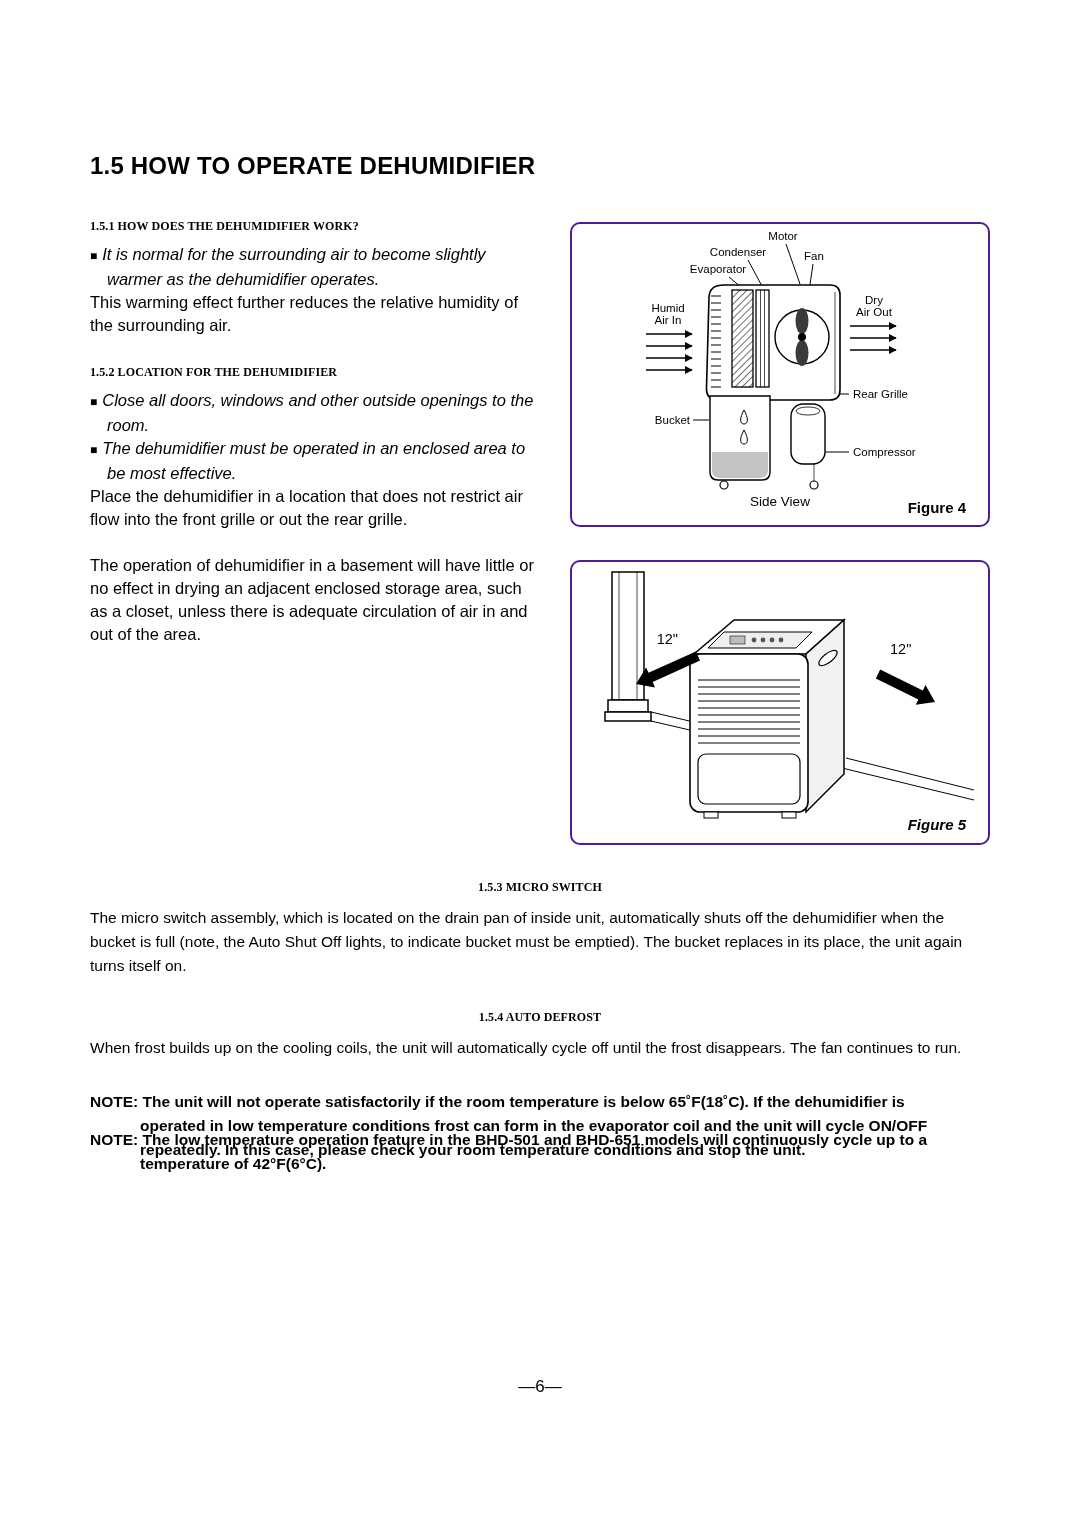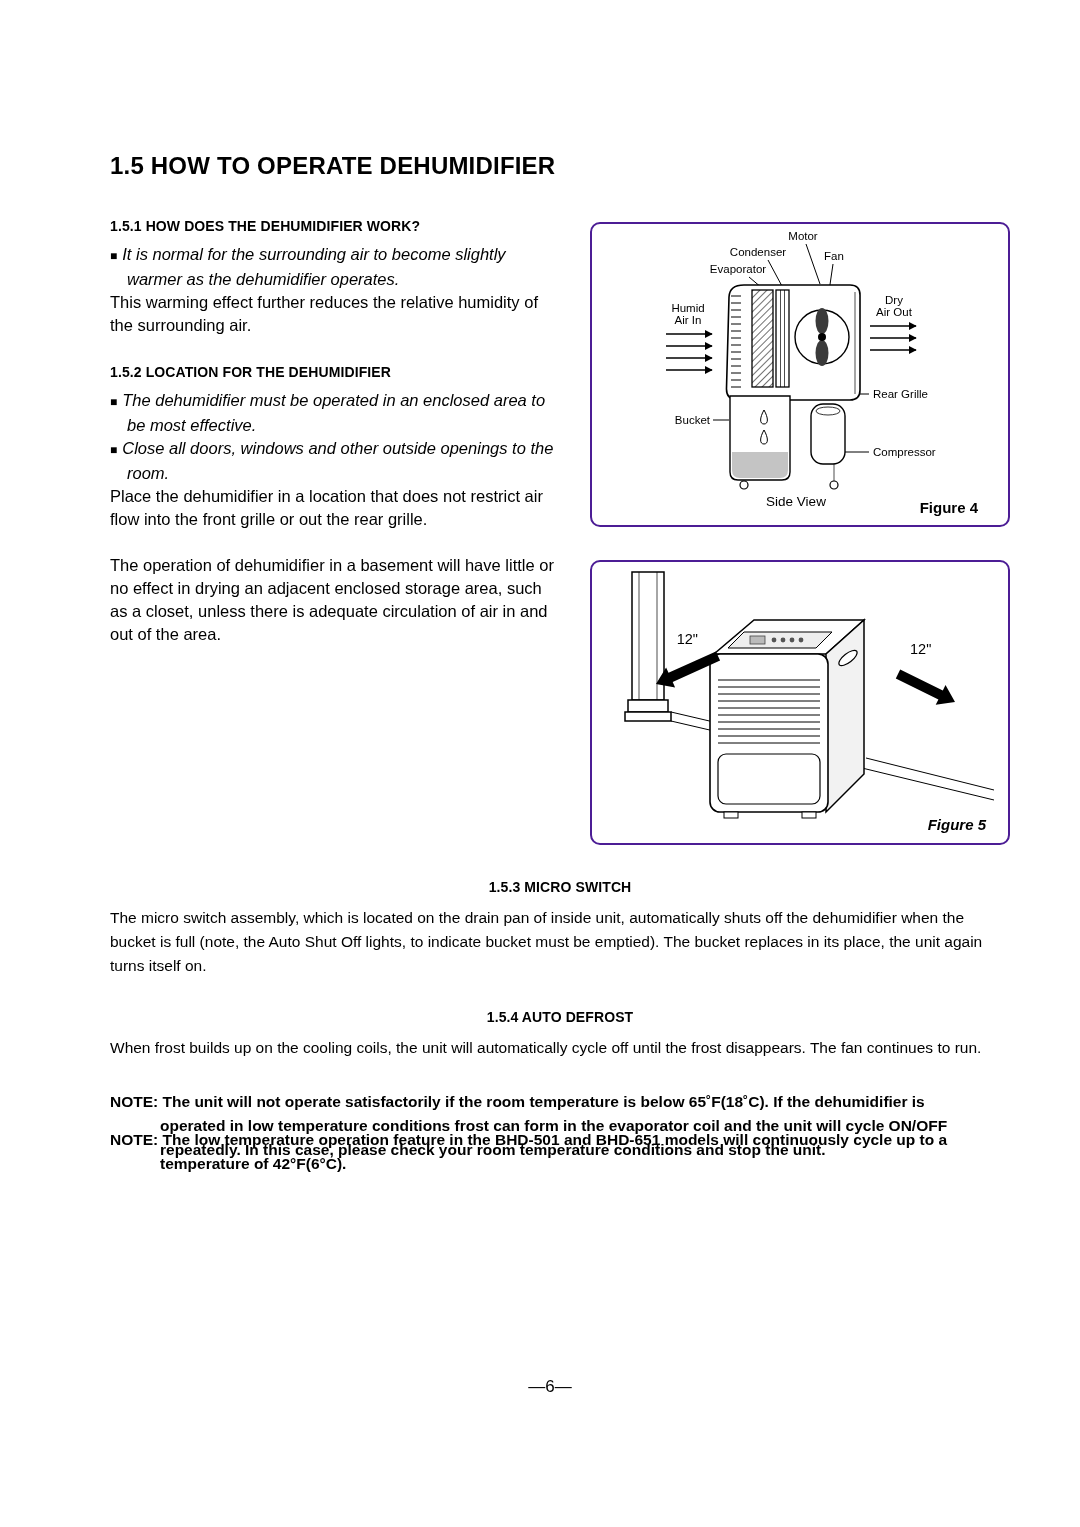--- a/index.html
+++ b/index.html
@@ -2,46 +2,46 @@
 <html><head>
 <meta charset="utf-8">
 <style>
   * { margin:0; padding:0; box-sizing:border-box; }
   html,body { background:#ffffff; }
   body {
     width:1080px; height:1527px; position:relative;
     font-family:"Liberation Sans", sans-serif; color:#000;
     overflow:hidden;
   }
-  .page { position:absolute; inset:0; background:#fff;margin-left:20px; }
+  .page { position:absolute; inset:0; background:#fff; }
 
   .doc-title {
     position:absolute; left:90px; top:152px;
     font-size:24px; font-weight:bold; letter-spacing:.2px;
   }
 
   
   .left-col { position:absolute; left:90px; top:215px; width:450px;
               font-size:16.5px; line-height:23px; }
-  .sec-head { font-size:14px; font-weight:bold; margin:0 0 5px 0; letter-spacing:.1px; }
+  .sec-head { font-size:12px; font-weight:bold; margin:0 0 5px 0; letter-spacing:.1px;font-family:Liberation Serif, serif; }
   .sec-head.later { margin-top:24px; }
   .left-col p { margin:0; }
   .gap-top { margin-top:23px !important; }
   .bullet { padding-left:17px; text-indent:-17px; font-style:italic; }
   .bullet .sq { font-style:normal; font-size:12px; padding-right:5px; }
 
   
   .figbox {
     position:absolute; border:2px solid #4c1d95; border-radius:10px;
     background:#fff;
   }
   .figbox.f4 { left:570px; top:222px; width:420px; height:305px; }
   .figbox.f5 { left:570px; top:560px; width:420px; height:285px; }
   .figbox svg { display:block; }
-  .fig-caption-row { position:absolute; left:0; right:8px; bottom:9px; height:22px; }
+  .fig-caption-row { position:absolute; left:0; right:0; bottom:9px; height:22px; }
   .fig-caption { position:absolute; left:0; right:0; text-align:center; font-size:13.5px; }
   .fig-label { position:absolute; right:22px; bottom:0; font-size:15px; font-weight:bold;padding-left:24px; }
   .fig-label.inbox { bottom:10px;font-style:italic; }
 
   .lbl { font-size:11.5px; font-family:"Liberation Sans",sans-serif; fill:#000; }
   .dim { font-size:14.5px; font-family:"Liberation Sans",sans-serif; fill:#000; }
   .ln   { stroke:#000; stroke-width:1; fill:none; }
   .lnt  { stroke:#000; stroke-width:.7; fill:none; }
   .arr line { stroke:#000; stroke-width:1.3; }
 
@@ -66,24 +66,24 @@
 
   <div class="left-col">
     <h3 class="sec-head">1.5.1 HOW DOES THE DEHUMIDIFIER WORK?</h3>
     <div class="bullet">
       <span class="sq">■</span><span>It is normal for the surrounding air to become slightly warmer as the dehumidifier operates.</span>
     </div>
     <p>This warming effect further reduces the relative humidity of the surrounding air.</p>
 
     <h3 class="sec-head later">1.5.2 LOCATION FOR THE DEHUMIDIFIER</h3>
     <div class="bullet">
+      <span class="sq">■</span><span>Close all doors, windows and other outside openings to the room.</span>
+    </div>
+    <div class="bullet">
       <span class="sq">■</span><span>The dehumidifier must be operated in an enclosed area to be most effective.</span>
-    </div>
-    <div class="bullet">
-      <span class="sq">■</span><span>Close all doors, windows and other outside openings to the room.</span>
     </div>
     <p>Place the dehumidifier in a location that does not restrict air flow into the front grille or out the rear grille.</p>
     <p class="gap-top">The operation of dehumidifier in a basement will have little or no effect in drying an adjacent enclosed storage area, such as a closet, unless there is adequate circulation of air in and out of the area.</p>
   </div>
 
   <div class="figbox f4">
     <svg viewBox="0 0 416 268" width="416" height="268">
       <defs>
         <pattern id="hatch" width="5" height="5" patternUnits="userSpaceOnUse" patternTransform="rotate(45)">
           <line x1="0" y1="0" x2="0" y2="5" stroke="#333" stroke-width="1.4"></line>

